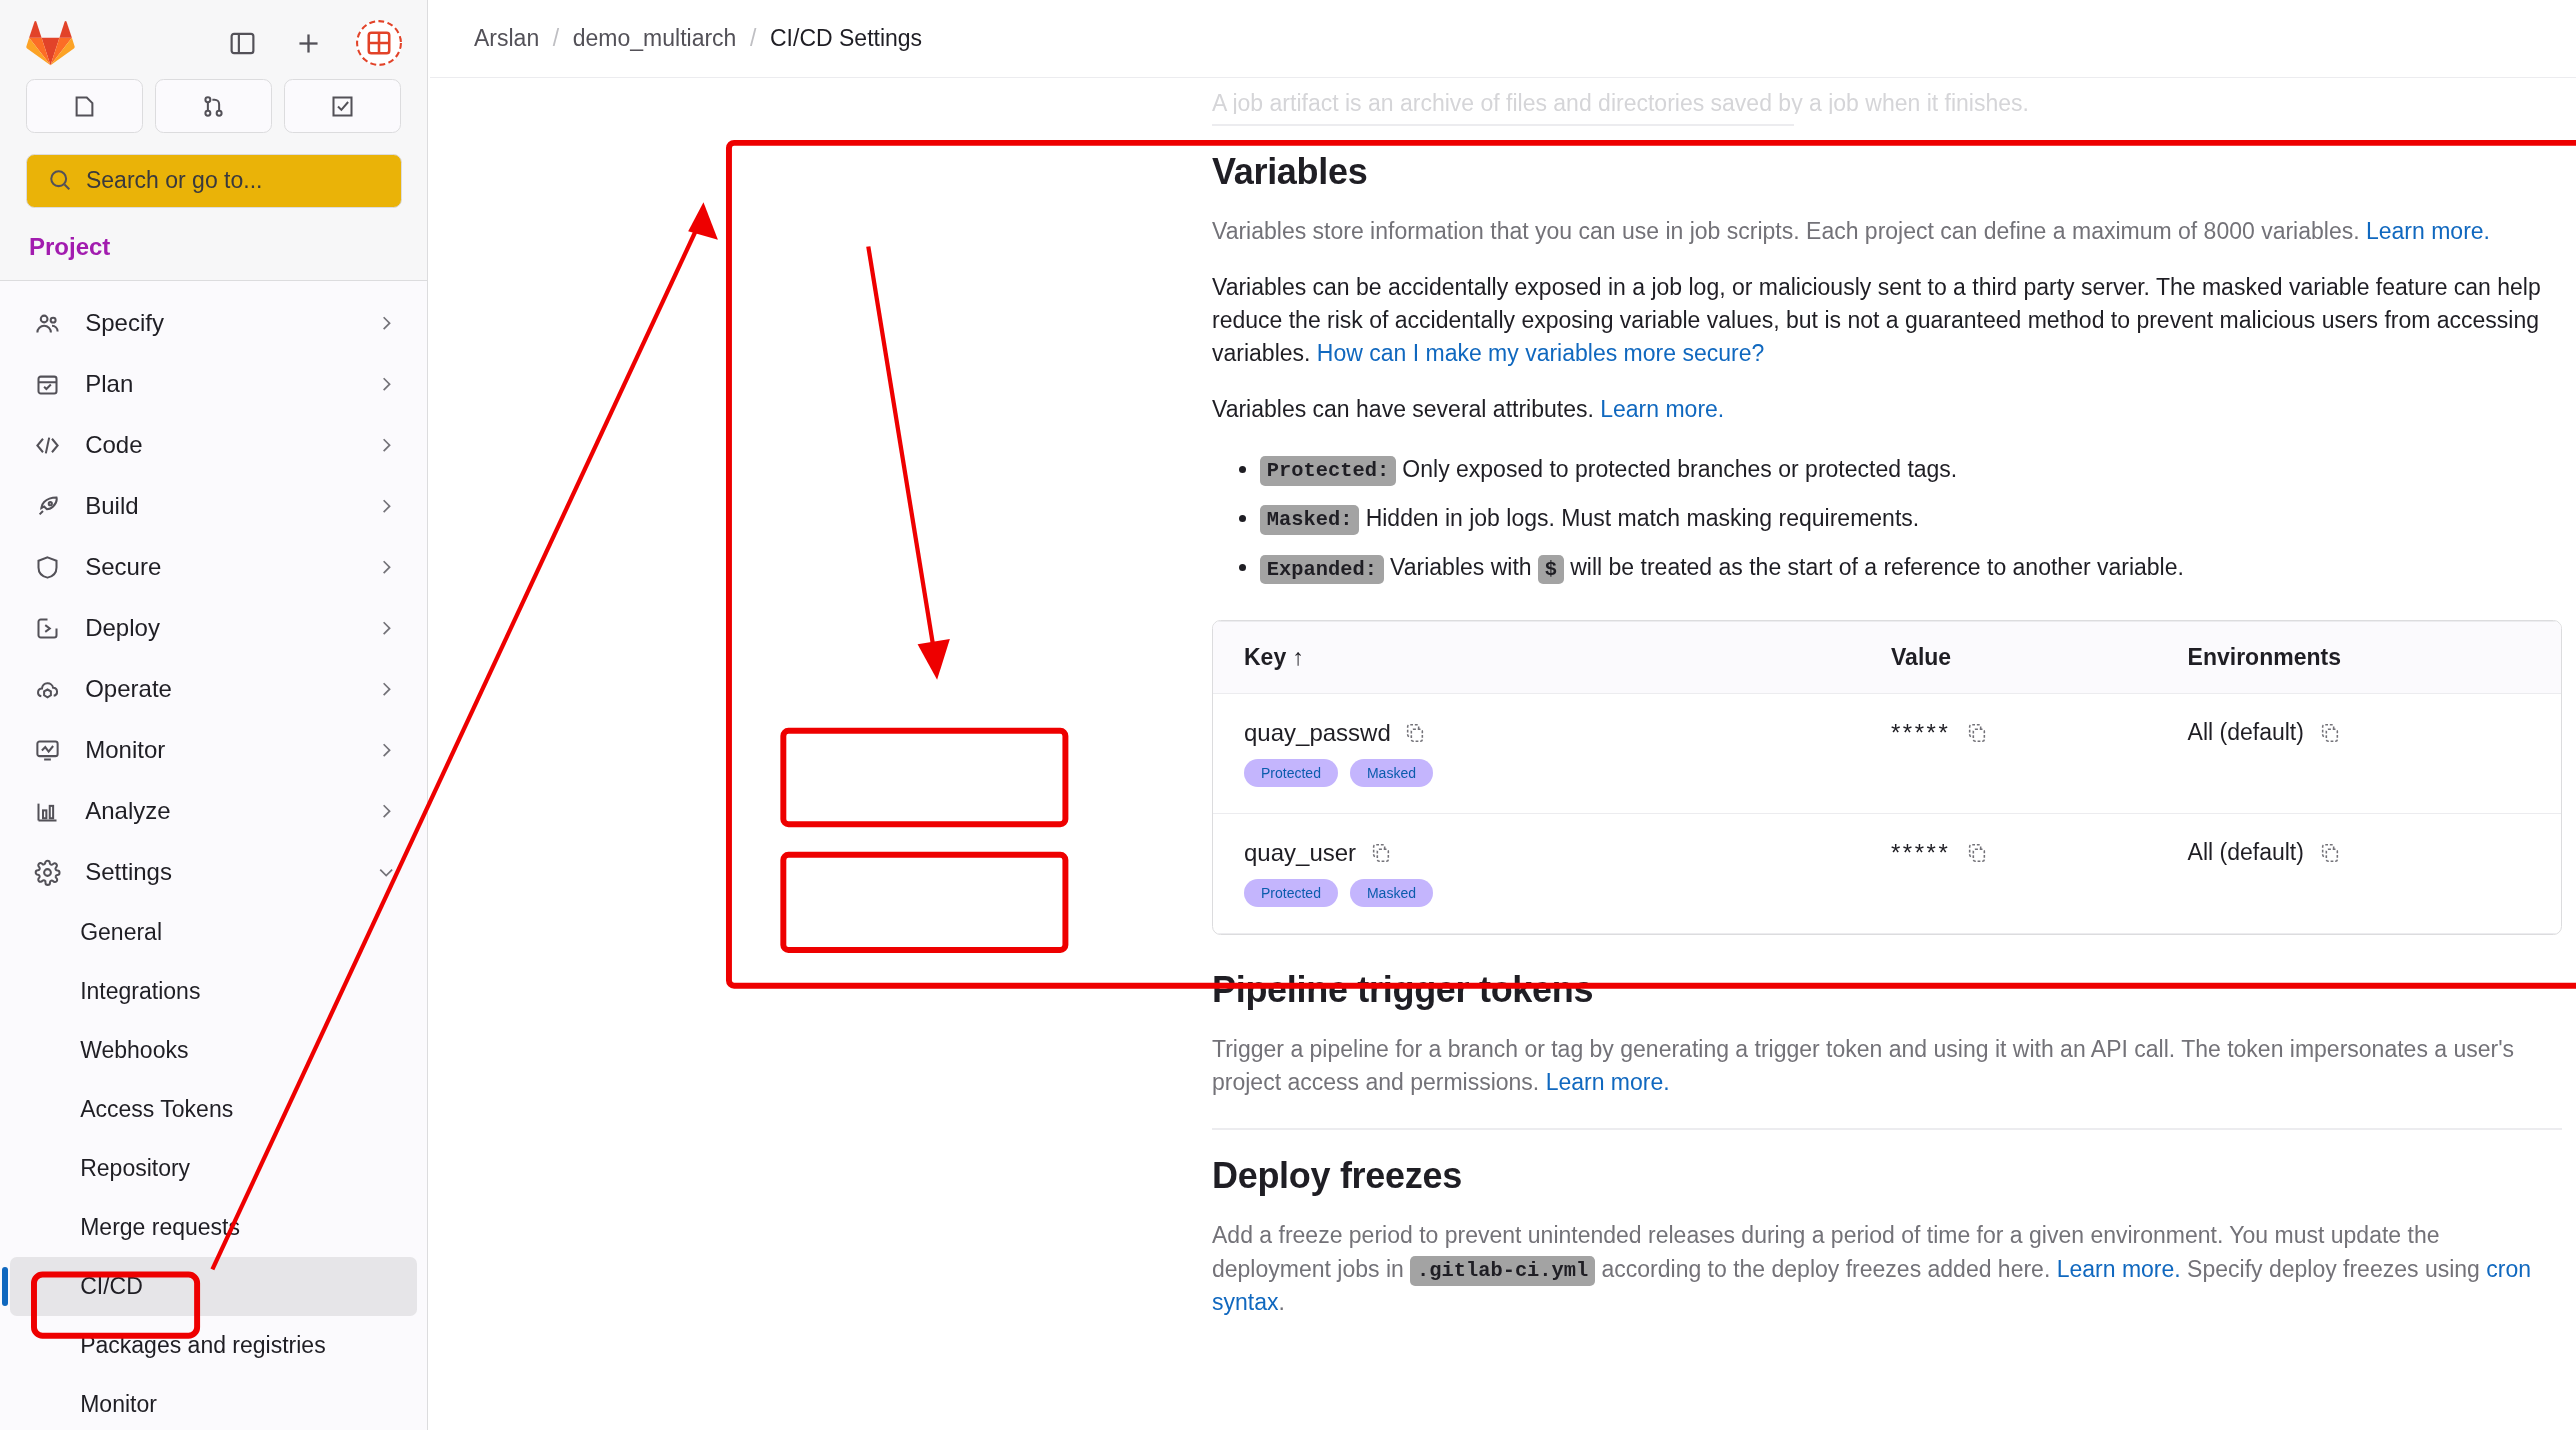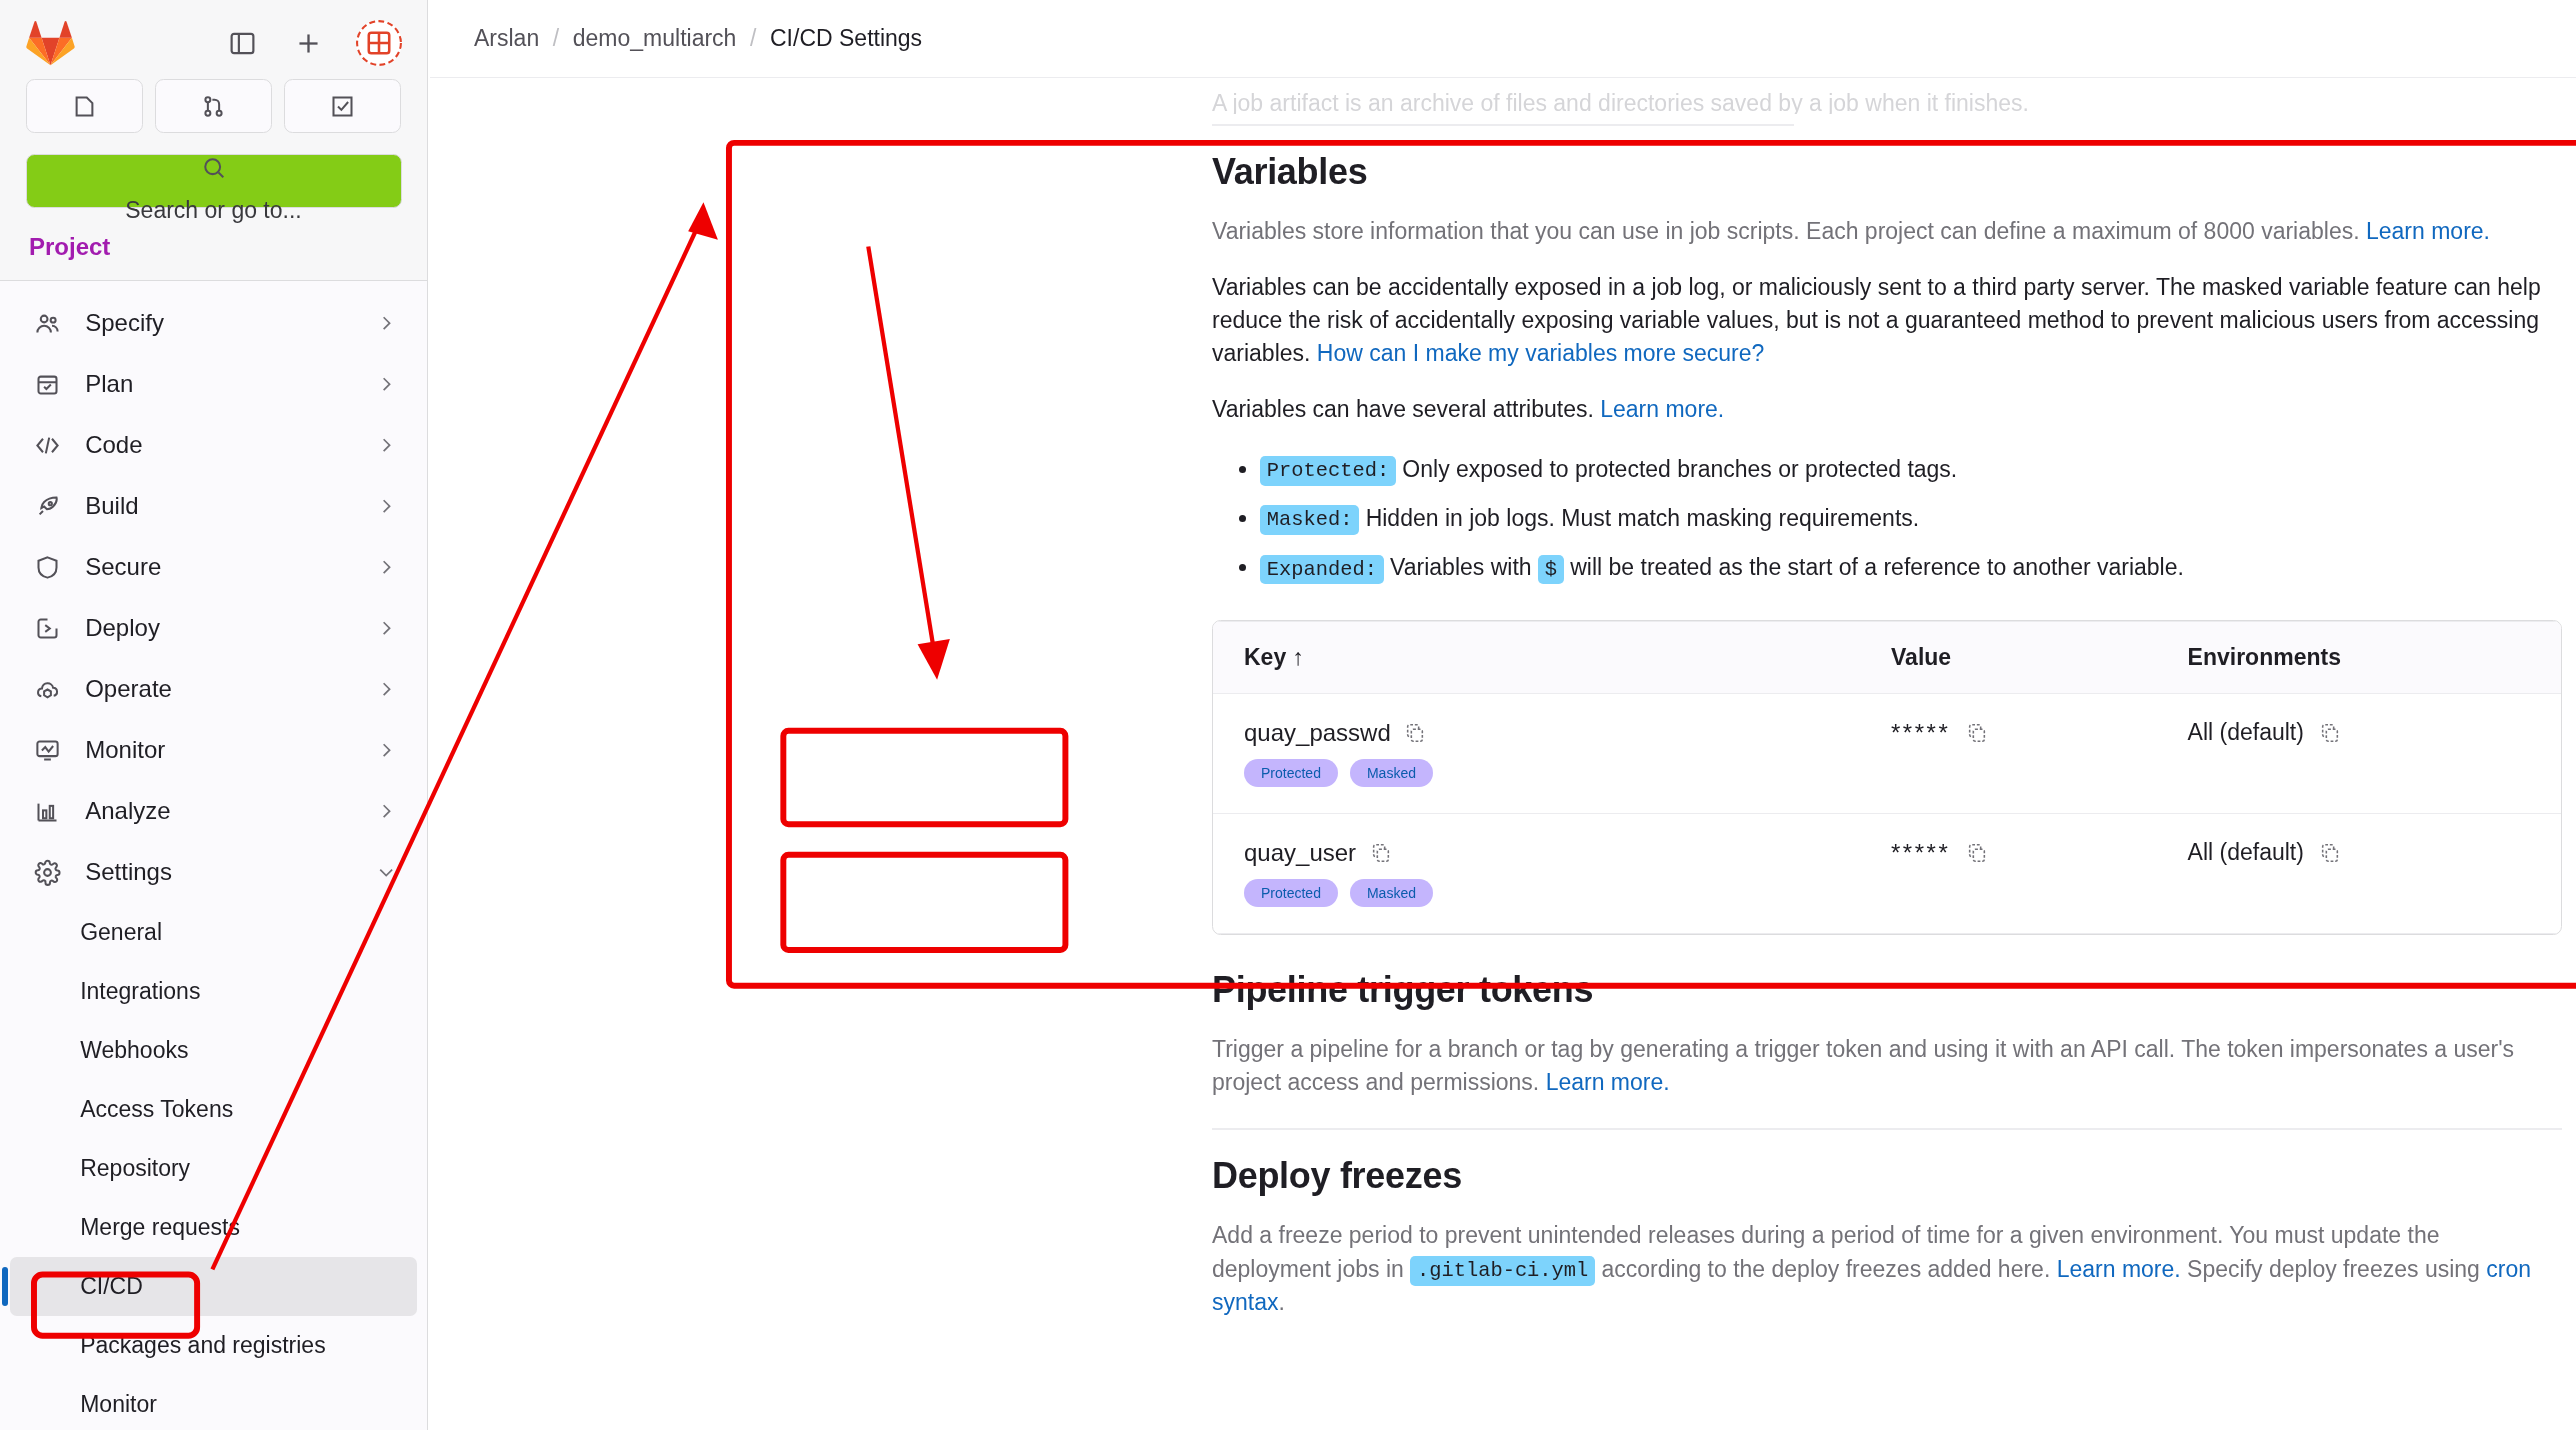--- a/index.html
+++ b/index.html
@@ -62,29 +62,28 @@
     border: 1.7px solid #dcdcde;
     border-radius: 8.5px;
     display: flex; align-items: center; justify-content: center;
     color: #535158;
     cursor: pointer;
   }
 
   #search-box {
     margin: 20.4px 25.5px 0 25.5px;
     height: 54px;
-    background: #84cc16;
+    background: #eab308;
     border: 1.7px solid #dcdcde;
     border-radius: 8.5px;
     display: flex;
     align-items: center;
     padding: 0 20.4px;
     gap: 13.6px;
     cursor: text;
-    flex-direction: column;
   }
   #search-box .ph {
     font-size: 23px;
     color: #39393d;
   }
 
   #sidebar-scope {
     margin-top: 25.5px;
     padding: 0 29px 18.7px 29px;
     border-bottom: 1.7px solid #dcdcde;
@@ -206,24 +205,25 @@
   }
   ul.attr-list li {
     font-size: 23px;
     color: #1f1e24;
     margin-bottom: 13.6px;
     line-height: 1.5;
   }
   code.chip {
     font-family: "Liberation Mono", monospace;
     font-size: 20.4px;
-    background: #7dd3fc;
+    background: #a3a3a3;
     border-radius: 5.1px;
     padding: 3.4px 6.8px;
     color: #1f1e24;
+    font-weight: bold;
   }
 
   
   .var-card {
     margin-top: 34px;
     border: 1.7px solid #dcdcde;
     border-radius: 8.5px;
     background: #fff;
     overflow: hidden;
   }

